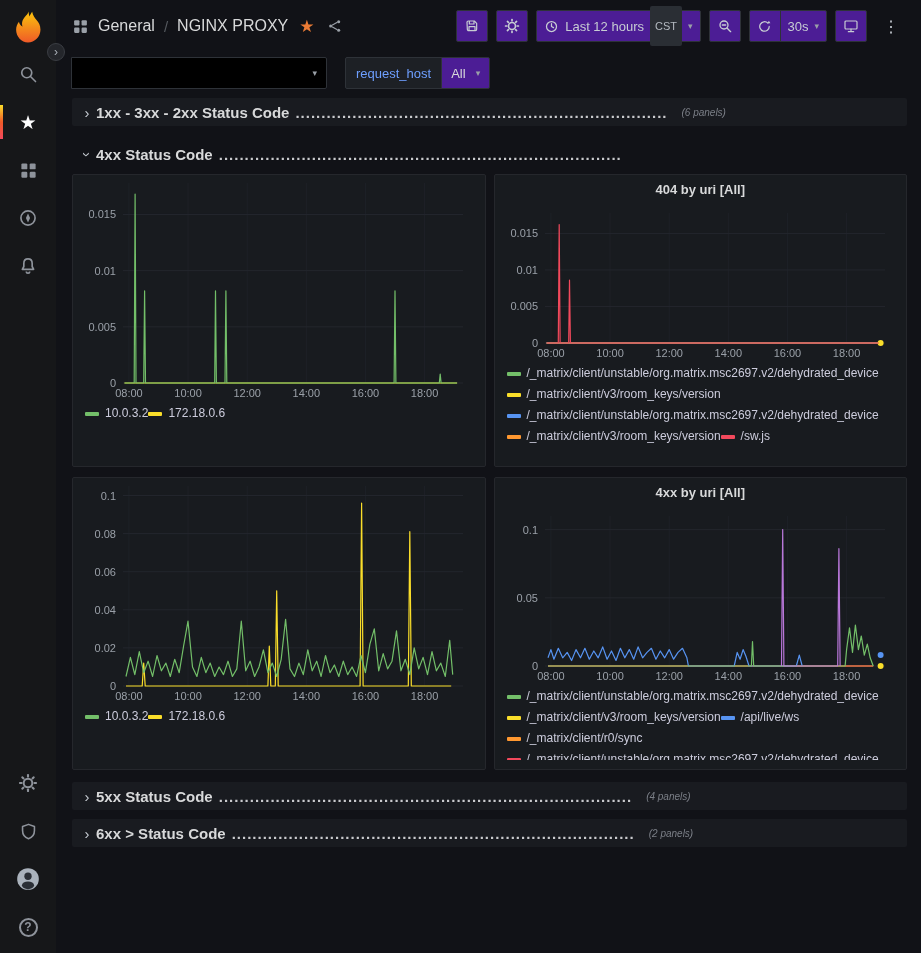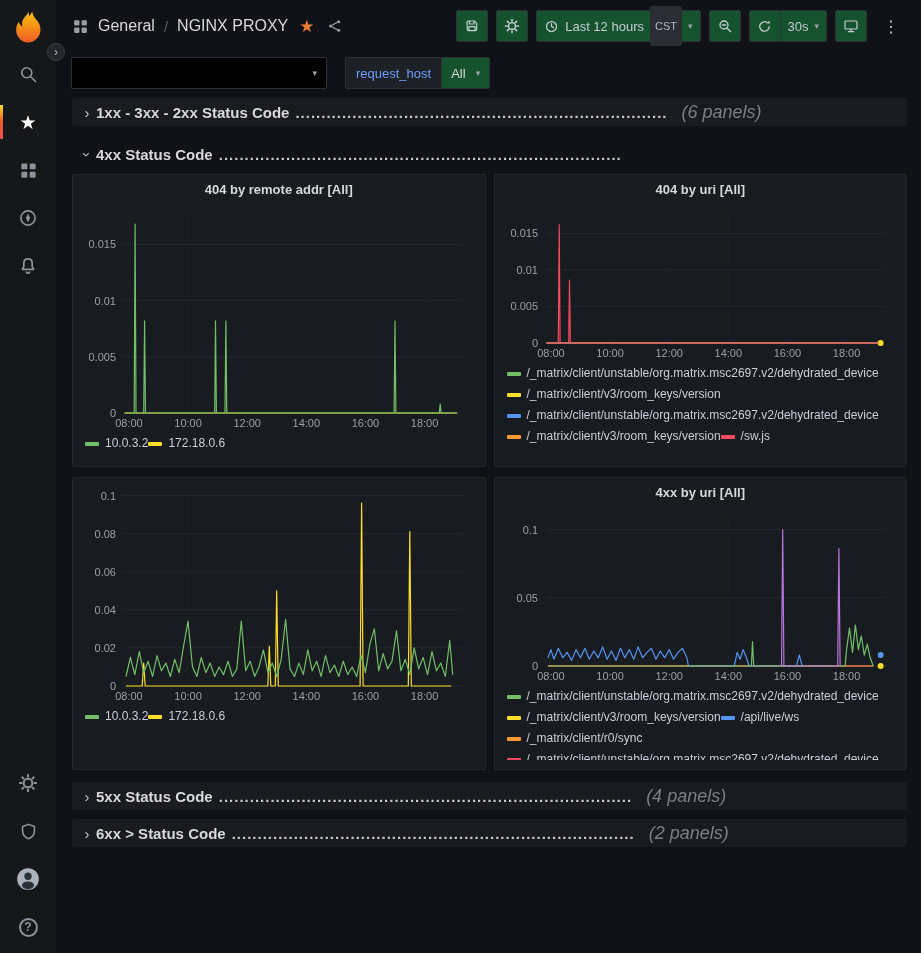--- a/index.html
+++ b/index.html
@@ -52,21 +52,21 @@
   .crumb .apps-ic { color: #9aa0a8; display: flex; }
   .crumb-folder, .crumb-title { font-size: 16px; color: #d8d9da; cursor: pointer; white-space: nowrap; }
   .crumb-sep { color: #55595f; font-size: 15px; }
   .fav-star { font-size: 17px; cursor: pointer; line-height: 1; margin-left: 2px; }
   .share-ic { color: #9aa0a8; cursor: pointer; display: flex; margin-left: 4px; }
 
   .toolbar { margin-left: auto; display: flex; align-items: center; gap: 8px; }
   .tb {
     height: 32px; min-width: 32px; padding: 0 7px;
     display: inline-flex; align-items: center; justify-content: center; gap: 6px;
-    background: #14532d; border: 1px solid #2e3238; border-radius: 2px;
+    background: #4c1d95; border: 1px solid #2e3238; border-radius: 2px;
     color: #c7ccd3; font-size: 13px; cursor: pointer; white-space: nowrap;
   }
   .tb .ic { display: flex; color: #c7ccd3; }
   .tb.flat { background: transparent; border: none; }
   .badge { background: #2a2e34; border-radius: 2px; padding: 14px 5px; font-size: 11px; color: #b4bac1; }
   .caret { font-size: 9px; color: #9aa0a8; line-height: 1; }
   .btn-group { display: flex; }
   .btn-group .tb:first-child { border-radius: 2px 0 0 2px; }
   .btn-group .tb:last-child { border-radius: 0 2px 2px 0; margin-left: -1px; }
   .kebab { font-size: 16px; color: #c7ccd3; letter-spacing: 0; }
@@ -74,39 +74,39 @@
   
   .vars { height: 42px; display: flex; align-items: center; padding: 0 16px; gap: 18px; }
   .var-group { display: flex; align-items: center; }
   .var-label {
     height: 32px; display: flex; align-items: center; padding: 0 10px;
     background: #1d2025; border: 1px solid #2e3238; border-radius: 2px 0 0 2px;
     color: #6e9fff; font-size: 13px; cursor: default; white-space: nowrap;
   }
   .var-value {
     height: 32px; display: flex; align-items: center; justify-content: space-between; gap: 10px;
-    padding: 0 9px; background: #14532d; border: 1px solid #2e3238; border-radius: 0 2px 2px 0;
+    padding: 0 9px; background: #4c1d95; border: 1px solid #2e3238; border-radius: 0 2px 2px 0;
     margin-left: -1px; color: #d8d9da; cursor: pointer;
   }
   .var-value.black { width: 256px; background: #000000; }
 
   
   .dash { padding: 4px 14px 0 16px; }
   .dash-row {
     height: 28px; display: flex; align-items: center; padding: 0 6px; cursor: pointer;
   }
   .dash-row.collapsed { background: #191b20; border-radius: 2px; }
   .row-chev { width: 18px; color: #c7ccd3; font-size: 15px; display: flex; justify-content: center; }
   .row-chev.open { transform: rotate(90deg); }
   .row-title { font-size: 15px; font-weight: 700; color: #d8d9da; white-space: nowrap; }
   .row-dots {
     font-size: 15px; font-weight: 700; color: #c9cacd; letter-spacing: 1px;
     margin-left: 6px; white-space: nowrap; overflow: hidden; flex-shrink: 1;
   }
-  .row-count { font-style: italic; font-size: 18px; color: #7b7f87; margin-left: 14px; white-space: nowrap; }
+  .row-count { font-style: italic; font-size: 10px; color: #7b7f87; margin-left: 14px; white-space: nowrap; }
   .row-handle { margin-left: auto; padding: 2px 4px; cursor: grab; }
   .drag-dots {
     width: 3px; height: 3px; border-radius: 50%; background: #5a5e66; margin: 1px 6px 16px 3px;
     box-shadow: 5px 0 0 #5a5e66, 0 5px 0 #5a5e66, 5px 5px 0 #5a5e66,
                 0 10px 0 #5a5e66, 5px 10px 0 #5a5e66, 0 15px 0 #5a5e66, 5px 15px 0 #5a5e66;
   }
   .sp14 { height: 14px; } .sp6 { height: 6px; } .sp12 { height: 12px; } .sp9 { height: 9px; }
 
   #panels-grid { display: grid; grid-template-columns: 1fr 1fr; gap: 10px 8px; }
   .panel {
@@ -340,21 +340,20 @@
     <div class="dash-row">
       <span class="row-chev open">›</span>
       <span class="row-title">4xx Status Code</span>
       <span class="row-dots">..............................................................................</span>
     </div>
 
     <div class="sp6"></div>
 
     <div id="panels-grid">
         <section class="panel">
-          <header class="panel-title">404 by remote addr [All]</header>
           <div class="panel-chart">
             <svg width="392" height="226">
               <line x1="45.913043478260875" y1="8" x2="45.913043478260875" y2="208" stroke="#1e2127" stroke-width="1"></line>
               <text x="45.913043478260875" y="222" fill="#9aa0a8" font-size="11" text-anchor="middle">08:00</text>
               <line x1="105.04347826086956" y1="8" x2="105.04347826086956" y2="208" stroke="#1e2127" stroke-width="1"></line>
               <text x="105.04347826086956" y="222" fill="#9aa0a8" font-size="11" text-anchor="middle">10:00</text>
               <line x1="164.17391304347825" y1="8" x2="164.17391304347825" y2="208" stroke="#1e2127" stroke-width="1"></line>
               <text x="164.17391304347825" y="222" fill="#9aa0a8" font-size="11" text-anchor="middle">12:00</text>
               <line x1="223.30434782608697" y1="8" x2="223.30434782608697" y2="208" stroke="#1e2127" stroke-width="1"></line>
               <text x="223.30434782608697" y="222" fill="#9aa0a8" font-size="11" text-anchor="middle">14:00</text>

